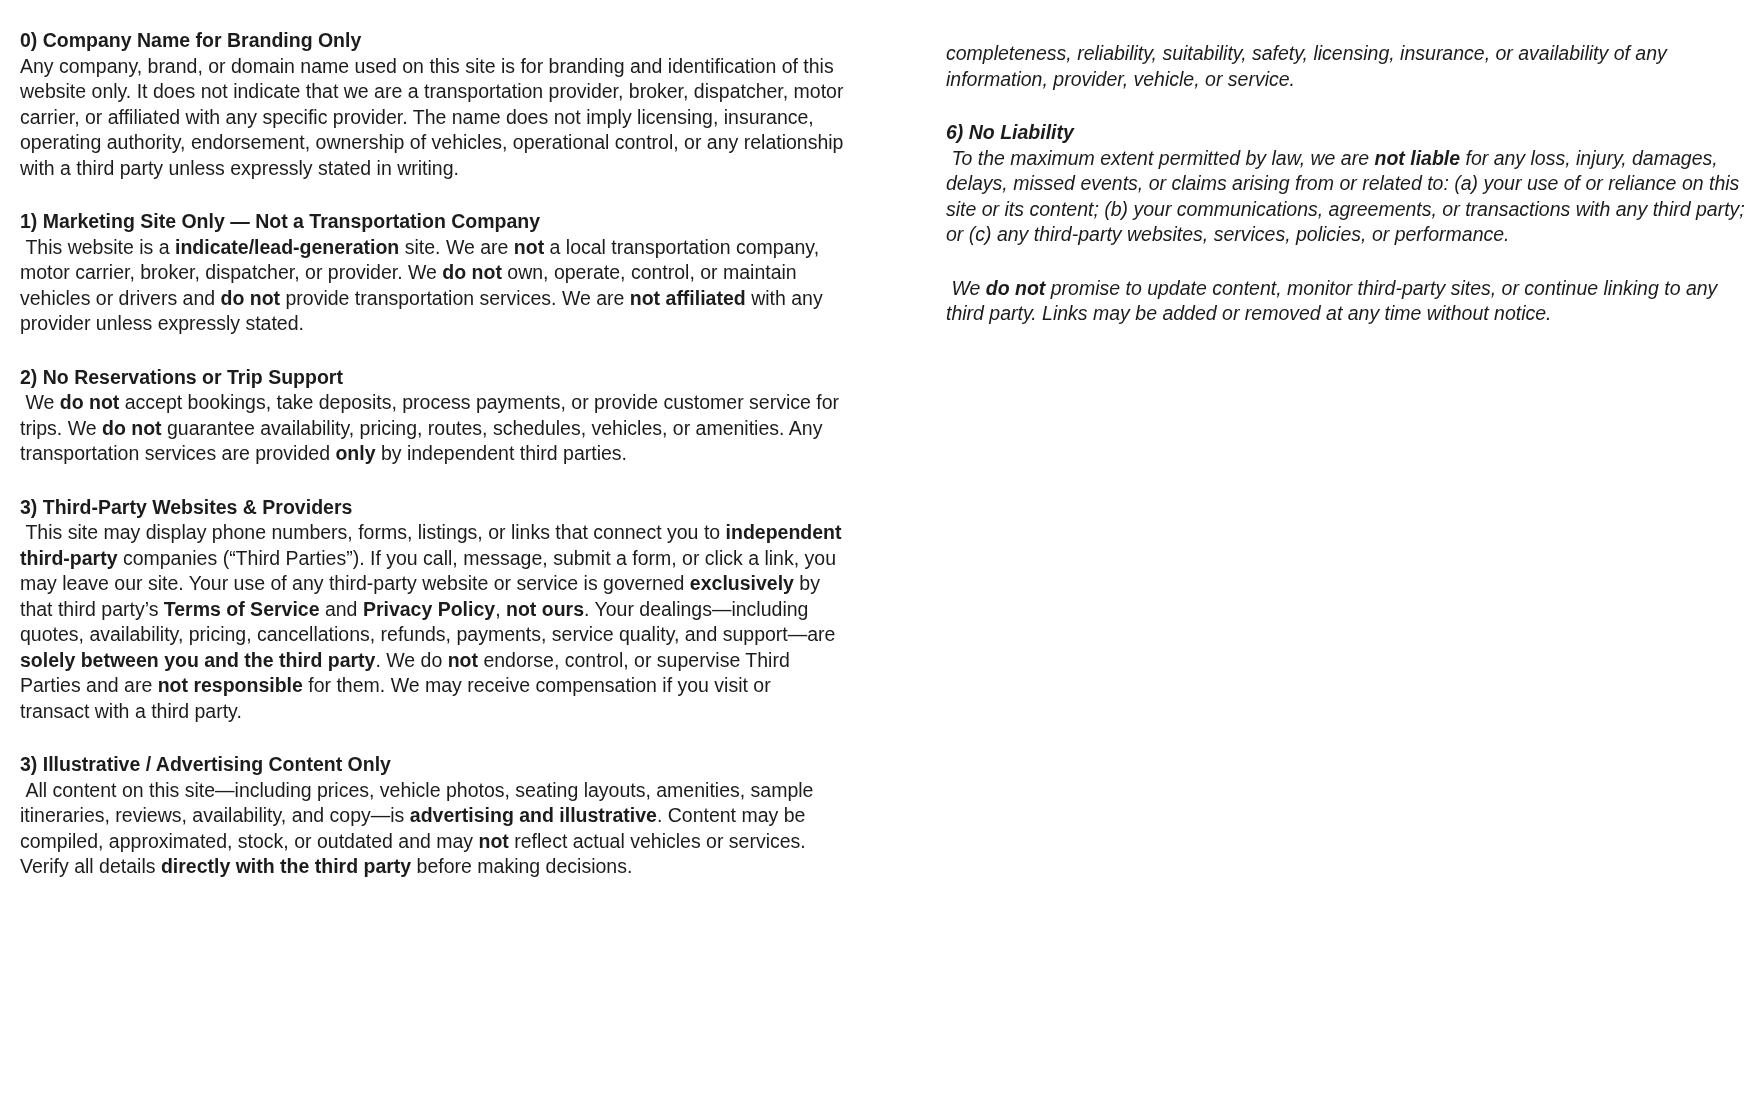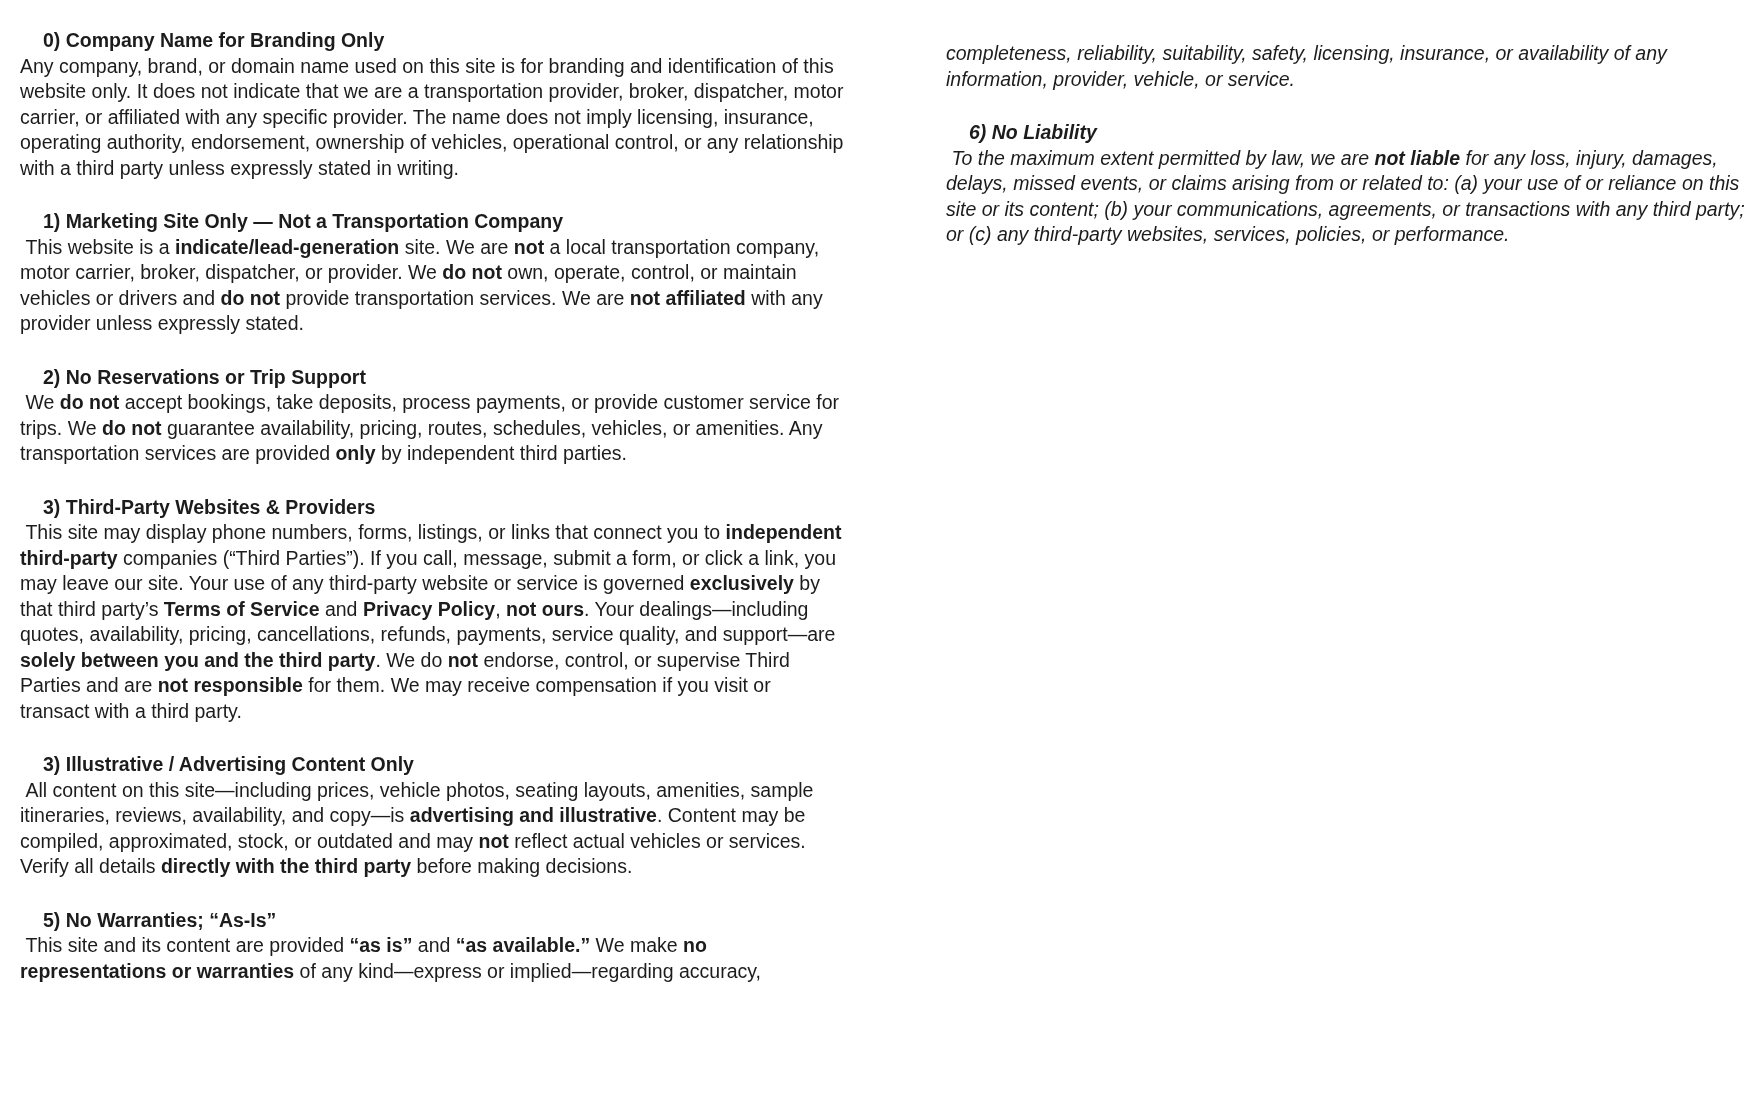--- a/index.html
+++ b/index.html
@@ -14,21 +14,21 @@
     box-sizing: border-box;
     padding: 28px 20px 0 20px;
     display: flex;
     gap: 102px;
     overflow: hidden;
   }
   .col { flex: none; }
   .col-left  { width: 824px; }
   .col-right { width: 802px; margin-top: 13px; font-style: italic; }
   .section { margin: 0 0 28px 0; }
-  .sec-heading { font-weight: bold; margin-left: 23px; }
+  .sec-heading { font-weight: bold; }
   .sec-body { white-space: pre-wrap; }
   .sec-body b { font-weight: bold; }
 </style>
 </head>
 <body>
 
 <div class="col col-left">
 
   <div class="section">
     <div class="sec-heading">0) Company Name for Branding Only</div>
@@ -48,34 +48,31 @@
   <div class="section">
     <div class="sec-heading">3) Third-Party Websites &amp; Providers</div>
     <div class="sec-body"> This site may display phone numbers, forms, listings, or links that connect you to <b>independent third-party</b> companies (“Third Parties”). If you call, message, submit a form, or click a link, you may leave our site. Your use of any third-party website or service is governed <b>exclusively</b> by that third party’s <b>Terms of Service</b> and <b>Privacy Policy</b>, <b>not ours</b>. Your dealings—including quotes, availability, pricing, cancellations, refunds, payments, service quality, and support—are <b>solely between you and the third party</b>. We do <b>not</b> endorse, control, or supervise Third Parties and are <b>not responsible</b> for them. We may receive compensation if you visit or transact with a third party.</div>
   </div>
 
   <div class="section">
     <div class="sec-heading">3) Illustrative / Advertising Content Only</div>
     <div class="sec-body"> All content on this site—including prices, vehicle photos, seating layouts, amenities, sample itineraries, reviews, availability, and copy—is <b>advertising and illustrative</b>. Content may be compiled, approximated, stock, or outdated and may <b>not</b> reflect actual vehicles or services. Verify all details <b>directly with the third party</b> before making decisions.</div>
   </div>
 
-  <div class="section">
-    <div class="sec-heading">5) No Warranties; “As-Is”</div>
-    <div class="sec-body"> This site and its content are provided <b>“as is”</b> and <b>“as available.”</b> We make <b>no representations or warranties</b> of any kind—express or implied—regarding accuracy,</div>
-  </div>
 
 </div>
 
 <div class="col col-right">
 
   <div class="section">
     <div class="sec-body">completeness, reliability, suitability, safety, licensing, insurance, or availability of any information, provider, vehicle, or service.</div>
   </div>
 
   <div class="section">
     <div class="sec-heading">6) No Liability</div>
     <div class="sec-body"> To the maximum extent permitted by law, we are <b>not liable</b> for any loss, injury, damages, delays, missed events, or claims arising from or related to: (a) your use of or reliance on this site or its content; (b) your communications, agreements, or transactions with any third party; or (c) any third-party websites, services, policies, or performance.</div>
   </div>
 
   <div class="section">
+    <div class="sec-body"> We <b>do not</b> promise to update content, monitor third-party sites, or continue linking to any third party. Links may be added or removed at any time without notice.</div>
   </div>
 
 </div>
 
 </body></html>

